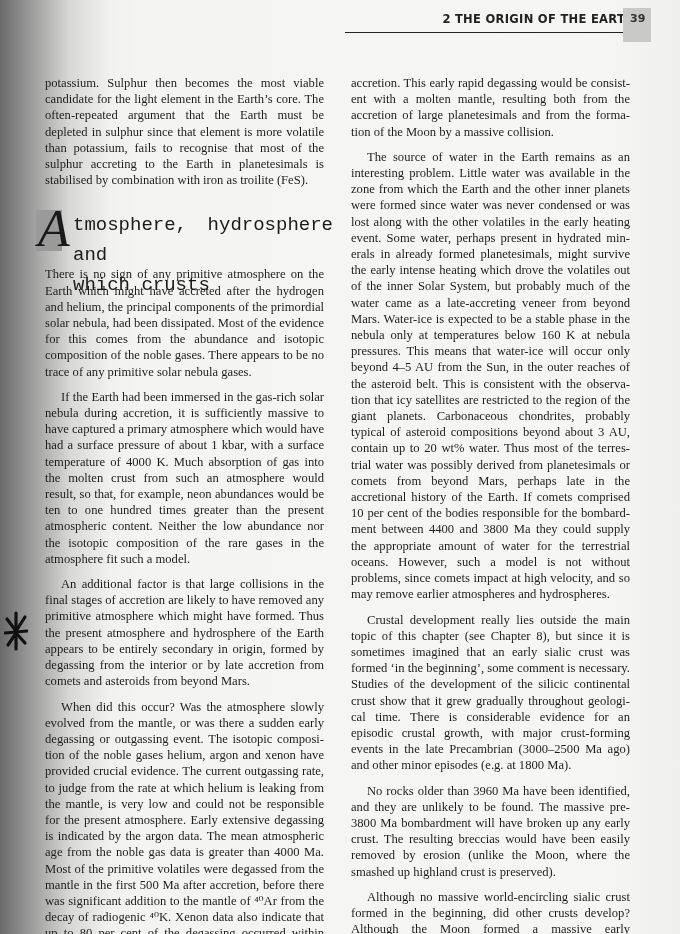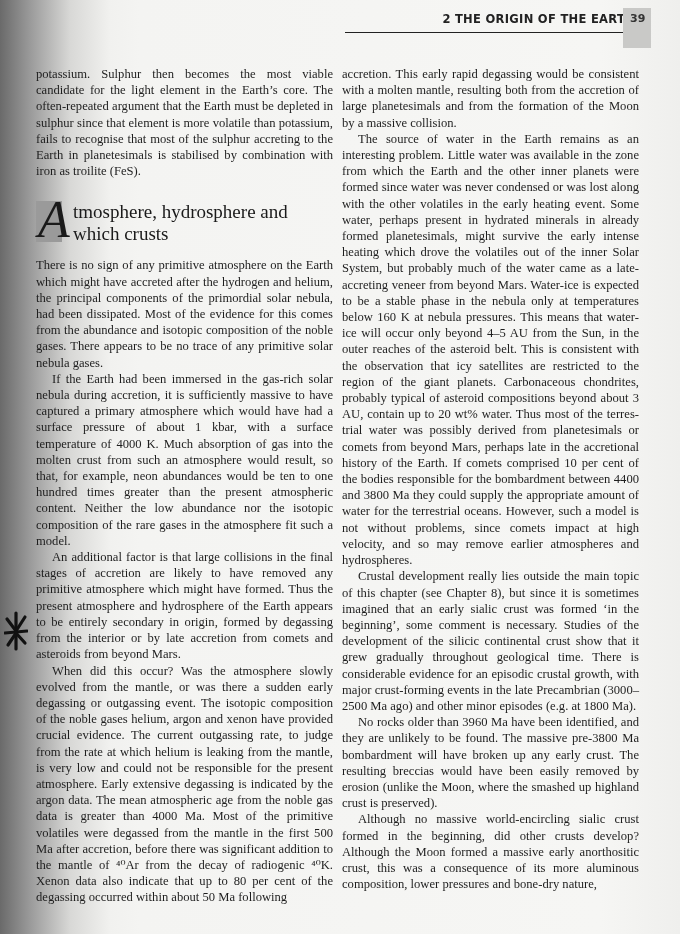--- a/index.html
+++ b/index.html
@@ -16,50 +16,50 @@
   .running-head {
     position: absolute; left: 345px; top: 6px; width: 300px; height: 26px;
     border-bottom: 1.5px solid #222;
   }
   .running-head .title {
     position: absolute; right: 10px; top: 6px;
     font-family: "DejaVu Sans", sans-serif; font-size: 11.5px; letter-spacing: 0.3px;
     color: #222; font-weight: 600;
   }
   .page-num-box {
-    position: absolute; left: 623px; top: 8px; width: 28px; height: 40px;
+    position: absolute; left: 623px; top: 8px; width: 28px; height: 34px;
     background: #c9c9c7;
   }
   .page-num-box span {
     position: absolute; left: 7px; top: 4px;
     font-family: "DejaVu Sans", sans-serif; font-size: 11px; font-weight: 700; color: #333;
   }
   .col {
     position: absolute; top: 66px;
     font-size: 12.6px; line-height: 16.2px;
     text-align: justify; hyphens: manual;
   }
   .col.left { left: 36px; width: 297px; }
   .col.right { left: 342px; width: 297px; }
-  .col p { margin: 0; }
+  .col p { margin: 9px; }
   .col p.indent { text-indent: 16px; }
   .heading {
     position: relative; margin: 22px 0 12px 0; height: 44px;
   }
   .dropcap-bg {
     position: absolute; left: 0; top: 0; width: 26px; height: 41px; background: #9a9a9a;
   }
   .dropcap {
     position: absolute; left: 2px; top: -7px;
     font-family: "Liberation Serif", serif; font-style: italic; font-size: 52px; line-height: 52px;
     color: #1a1a1a;
   }
   .heading-text {
     position: absolute; left: 37px; top: 0px;
-    font-family: Liberation Serif, serif; font-size: 19px; line-height: 22px; color: #1a1a1a;
+    font-family: Liberation Mono, monospace; font-size: 19px; line-height: 30px; color: #1a1a1a;
   }
   .asterisk-mark {
     position: absolute; left: 4px; top: 611px; width: 24px; height: 40px;
   }
 </style>
 </head>
 <body>
 
 <div class="page">
 

